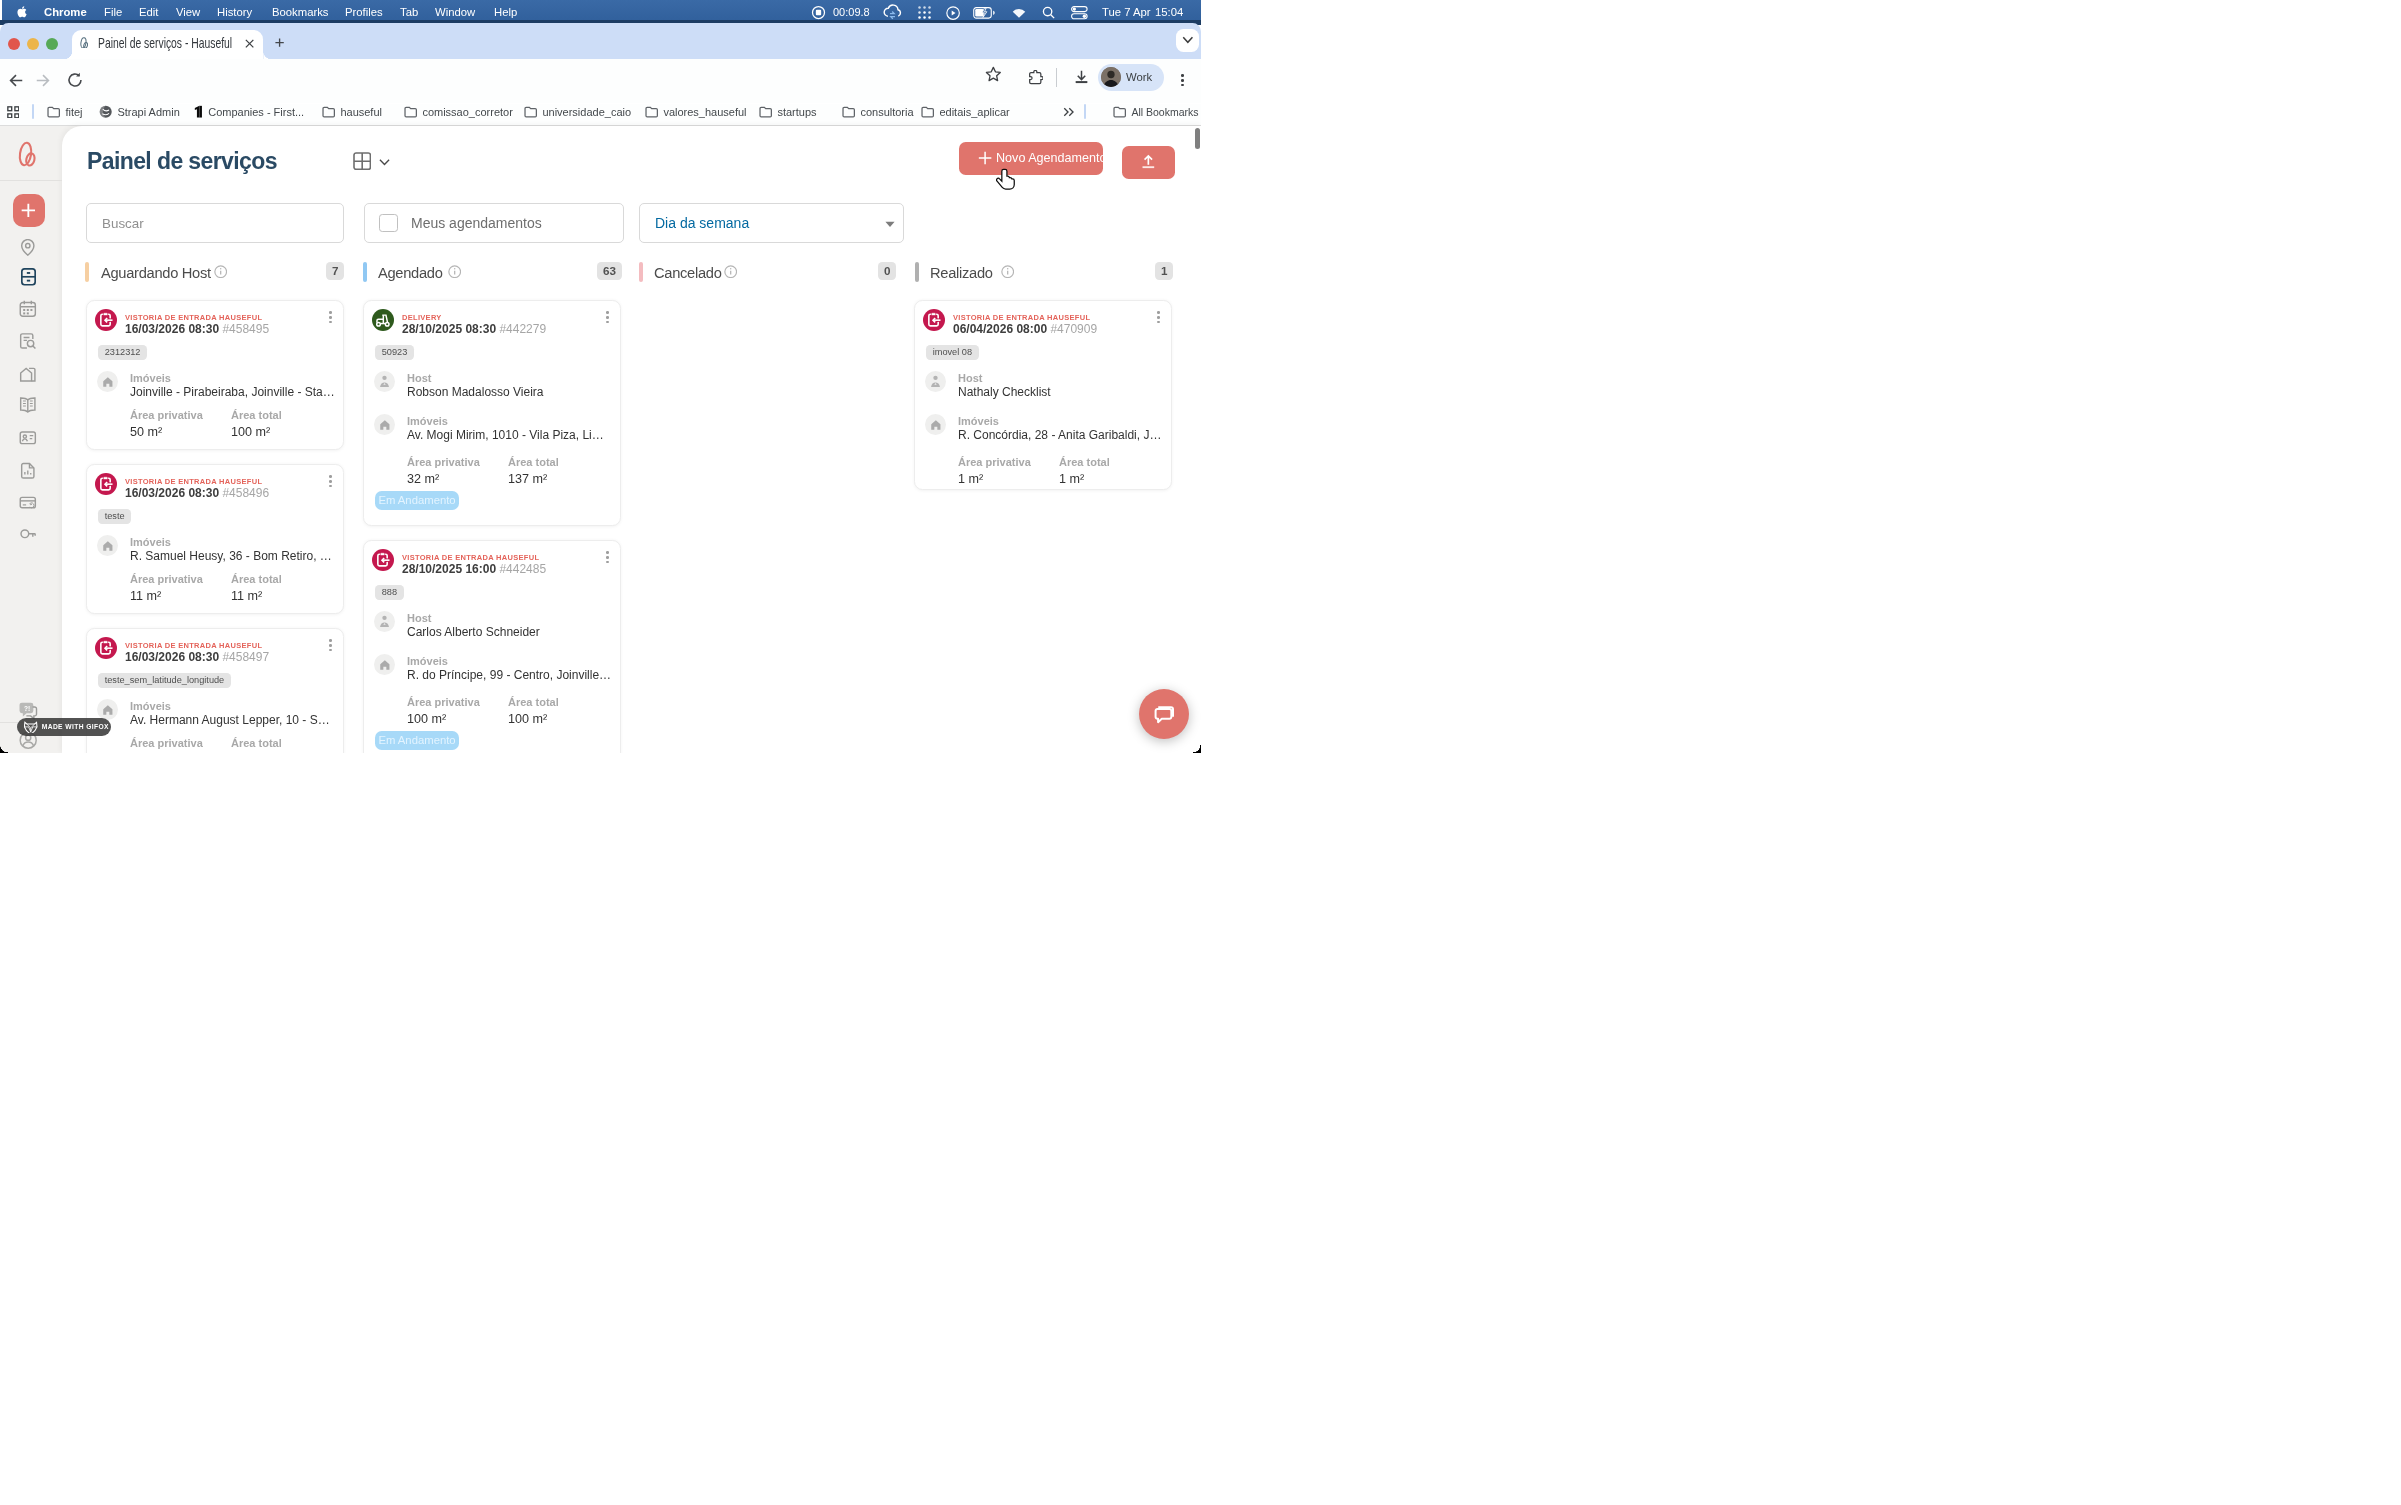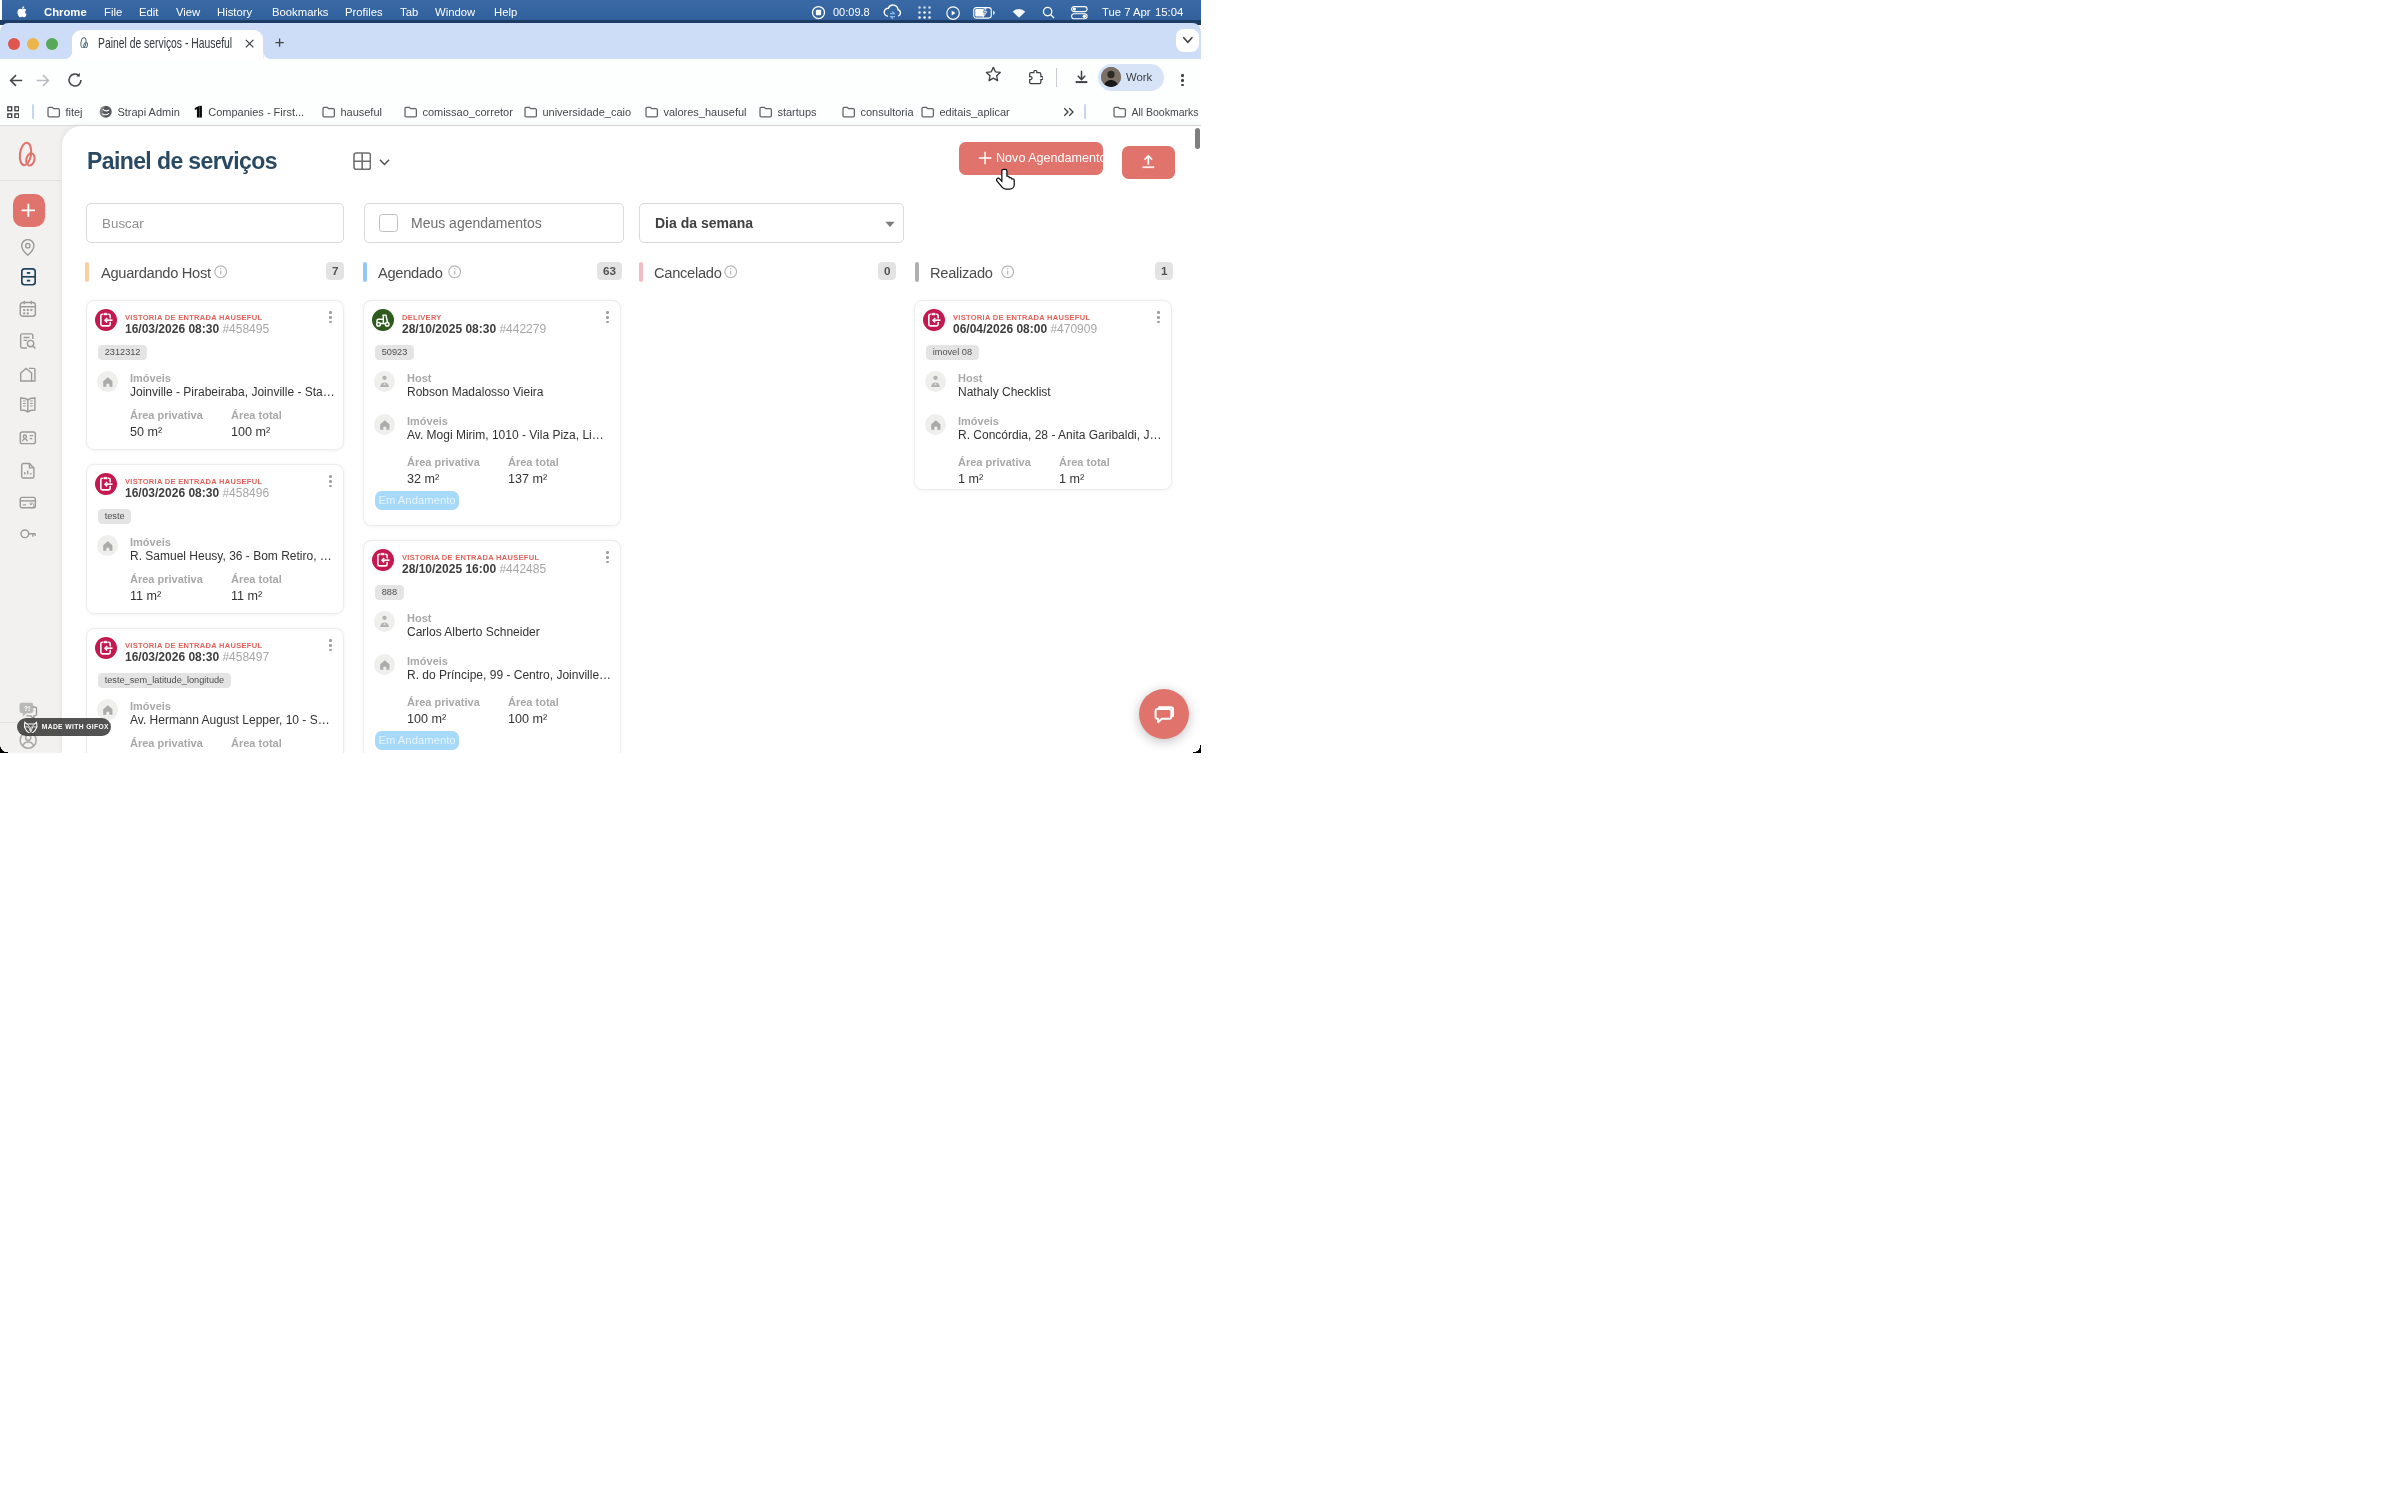--- a/index.html
+++ b/index.html
@@ -412,21 +412,21 @@
           </svg>
         </div>
   <div class="input" style="left:24px;width:258px;">
           <span class="abs" style="left:15px;top:11.7px;font-size:13.4px;color:#8f8f8f;">Buscar</span>
         </div>
   <div class="input" style="left:302px;width:260px;">
           <div class="abs" style="left:14.2px;top:10px;width:18.4px;height:18.4px;border:1.5px solid #c0c0c0;border-radius:3.3px;"></div>
           <span class="abs" style="left:46px;top:11px;font-size:14px;color:#6e6e6e;">Meus agendamentos</span>
         </div>
   <div class="input" style="left:577px;width:265px;">
-          <span class="abs" style="left:15px;top:11px;font-size:14px;color:#404040;font-weight:bold;">Dia da semana</span>
+          <span class="abs" style="left:15px;top:11px;font-size:14px;color:#0369a1;">Dia da semana</span>
           <svg class="abs" style="left:245px;top:16.7px" width="10" height="6.7" viewBox="0 0 12 8">
             <path d="M0.5 0.8h11L6 7.2z" fill="#7c7c7c"></path>
           </svg>
         </div>
 
   <span class="colbar" style="left:23.4px;background:#f6cfa2;"></span>
   <span class="coltitle" style="left:39px;">Aguardando Host</span>
   <svg class="infoi" style="left:152px;" viewBox="0 0 16 16">
           <circle cx="8" cy="8" r="7" fill="none" stroke="#b5b5b5" stroke-width="1.4"></circle>
           <path d="M8 7v4.4" stroke="#b5b5b5" stroke-width="1.5"></path>

